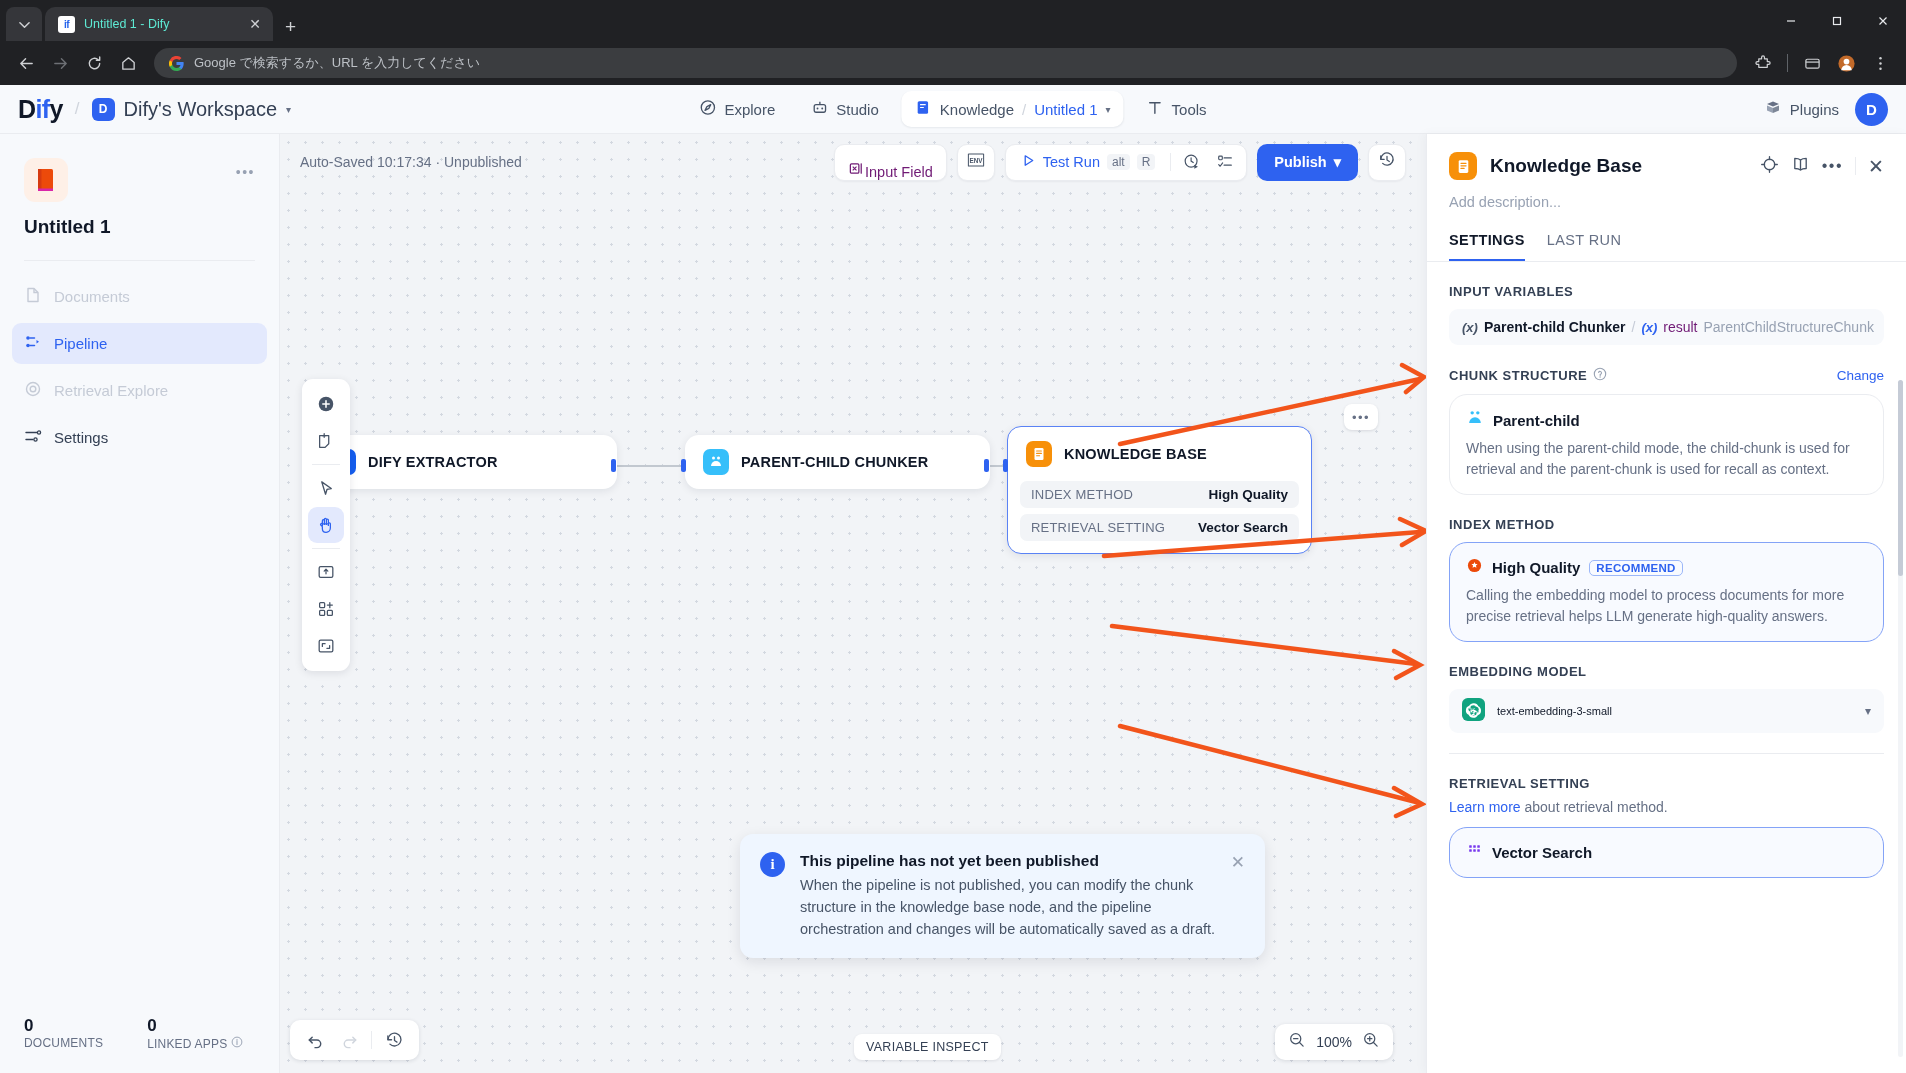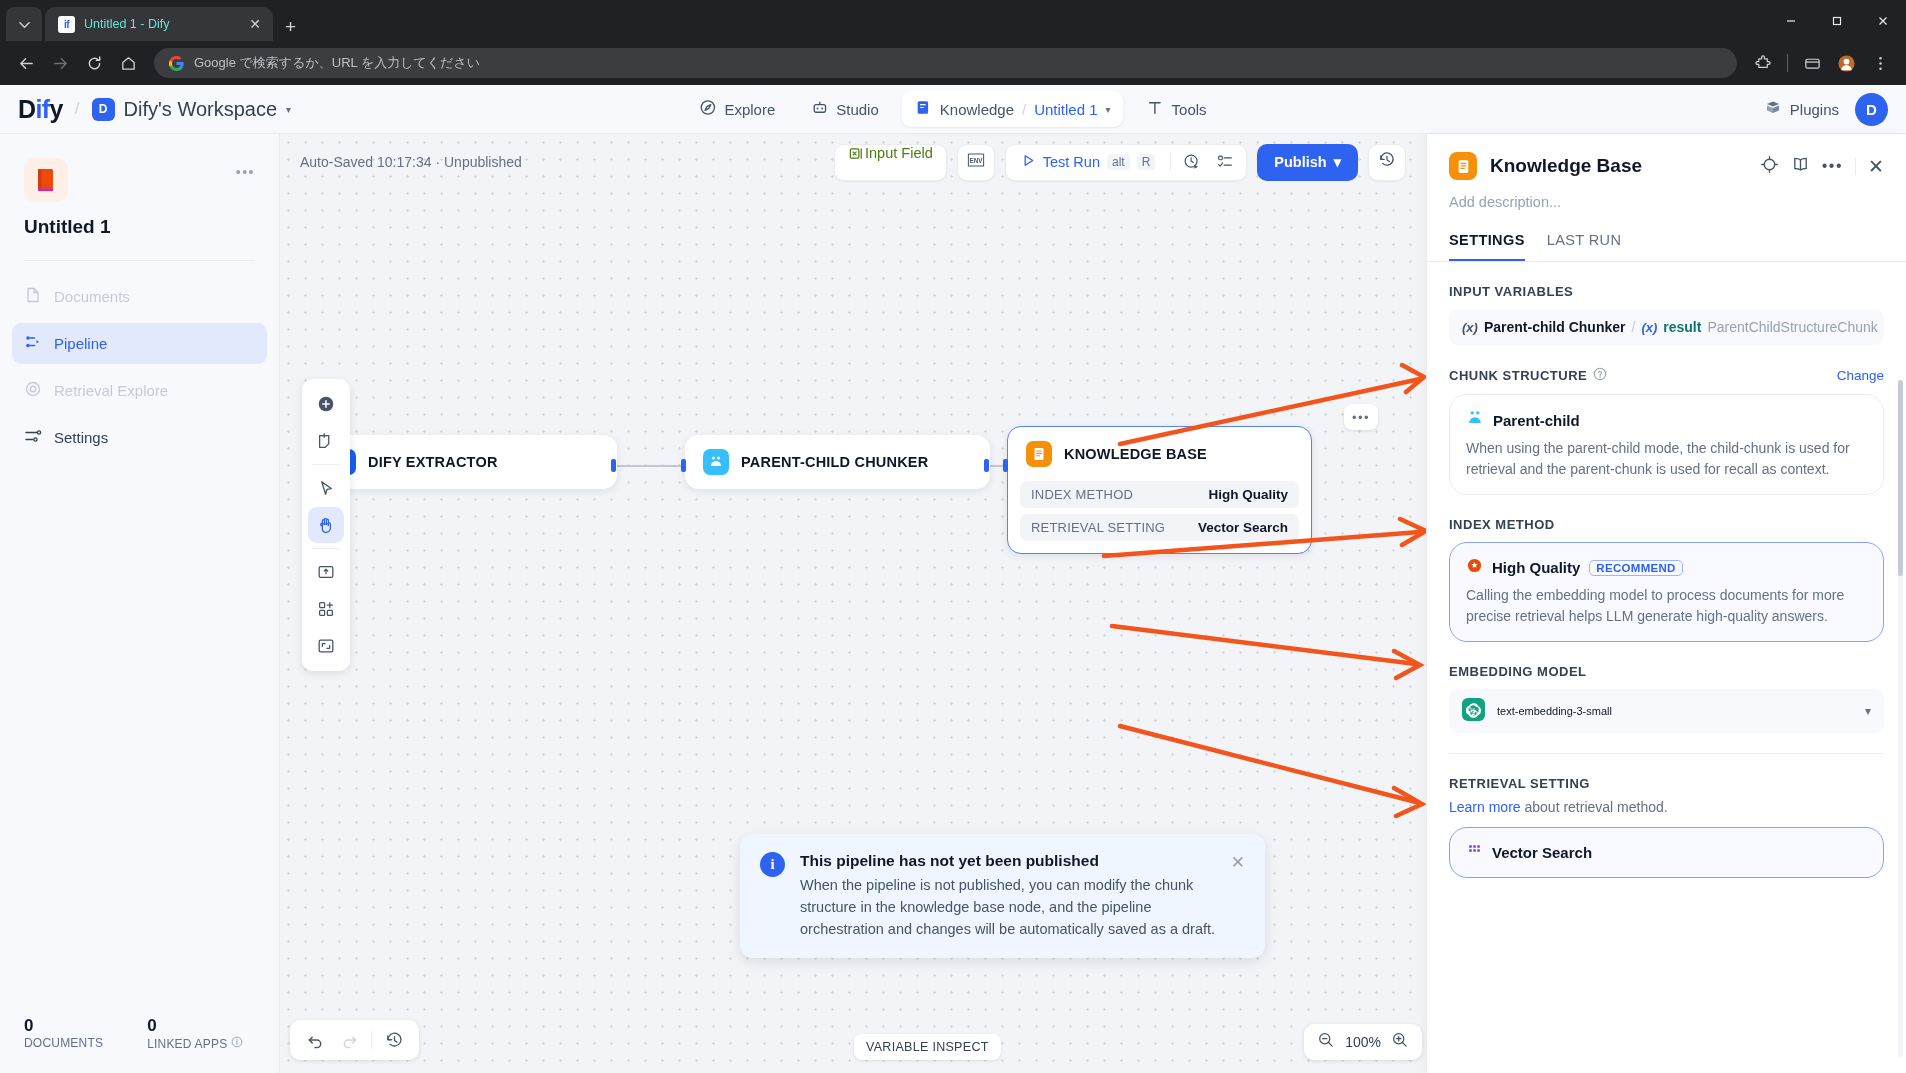--- a/index.html
+++ b/index.html
@@ -120,22 +120,22 @@
     background-size: 17px 17px;
   }
   .canvas-topbar {
     position: absolute; top: 0; left: 0; right: 0; height: 56px;
     display: flex; align-items: center; padding: 0 20px; z-index: 6;
   }
   .autosave { font-size: 14px; color: #667085; }
   .topbar-right { margin-left: auto; display: flex; align-items: center; gap: 10px; }
   .tb-btn {
     height: 37px; background: #fff; border: 1px solid #eaecf0; border-radius: 10px;
-    display: flex; align-items: flex-start; gap: 0; padding: 0 13px;
-    font-size: 14.5px; color: #4d7c0f; box-shadow: 0 1px 2px rgba(16,24,40,.05);
+    display: flex; align-items: flex-end; gap: 0; padding: 0 13px;
+    font-size: 14.5px; color: #701a75; box-shadow: 0 1px 2px rgba(16,24,40,.05);
   }
   .tb-group {
     height: 37px; background: #fff; border: 1px solid #eaecf0; border-radius: 10px;
     display: flex; align-items: center; padding: 0 6px; gap: 3px; box-shadow: 0 1px 2px rgba(16,24,40,.05);
   }
   .tb-run { display: flex; align-items: center; gap: 7px; padding: 0 9px; color: #2e62f0; font-size: 14.5px; font-weight: 500; }
   .kbd { background: #f2f4f7; border-radius: 4px; padding: 1px 5px; font-size: 12px; color: #667085; font-weight: 400; }
   .tb-icon-btn { width: 30px; height: 30px; display: flex; align-items: center; justify-content: center; color: #475467; }
   .tb-divider { width: 1px; height: 18px; background: #eaecf0; margin: 0 3px; }
   .publish-btn {
@@ -199,21 +199,21 @@
   .toast-body { font-size: 14.5px; color: #475467; line-height: 1.52; margin-top: 4px; }
   .toast-close { margin-left: auto; color: #98a2b3; font-size: 17px; align-self: flex-start; }
 
   
   .var-inspect {
     position: absolute; left: 788px; bottom: 13px; background: #fff; border-radius: 8px;
     padding: 6px 12px; font-size: 12.5px; color: #344054; letter-spacing: .3px;
     box-shadow: 0 1px 3px rgba(16,24,40,.1); z-index: 7;
   }
   .zoom-ctl {
-    position: absolute; right: 4px; bottom: 13px; background: #fff; border-radius: 10px;
+    position: absolute; right: 33px; bottom: 13px; background: #fff; border-radius: 10px;
     display: flex; align-items: center; gap: 10px; padding: 7px 13px;
     box-shadow: 0 1px 4px rgba(16,24,40,.12); z-index: 7;
   }
   .zoom-ctl .lvl { font-size: 14px; color: #344054; }
   .history-ctl {
     position: absolute; left: 10px; bottom: 13px; background: #fff; border-radius: 10px;
     display: flex; align-items: center; gap: 4px; padding: 5px 10px;
     box-shadow: 0 1px 4px rgba(16,24,40,.12); z-index: 7;
   }
   .hc-btn { width: 30px; height: 30px; display: flex; align-items: center; justify-content: center; color: #475467; }
@@ -240,21 +240,21 @@
   }
   .rp-link { margin-left: auto; color: #2e62f0; font-weight: 500; font-size: 13.5px; letter-spacing: 0; }
   .var-box {
     background: #f7f9fc; border-radius: 9px; padding: 10px 13px; display: flex; align-items: center;
     gap: 6px; font-size: 14px; white-space: nowrap; overflow: hidden;
   }
   .vx { color: #475467; font-weight: 600; font-style: italic; font-size: 13px; }
   .vx.blue { color: #2e62f0; }
   .var-node { color: #101828; font-weight: 600; }
   .var-sl { color: #c5cbd6; }
-  .var-res { color: #0f766e; font-weight: 700; }
+  .var-res { color: #701a75; font-weight: 400; }
   .var-type { color: #98a2b3; }
   .opt-card { border: 1px solid #eaecf0; border-radius: 18px; padding: 14px 16px; background: #fff; }
   .opt-card.selected { border: 1.4px solid #84a3f7; background: #f8faff; }
   .opt-title-row { display: flex; align-items: center; gap: 9px; }
   .opt-title { font-size: 15px; font-weight: 600; color: #101828; }
   .badge-rec {
     border: 1px solid #9cb7f9; color: #2e62f0; border-radius: 5px; padding: 1px 6px;
     font-size: 11.5px; font-weight: 600; letter-spacing: .3px;
   }
   .opt-desc { font-size: 14px; color: #667085; line-height: 1.5; margin-top: 7px; }

